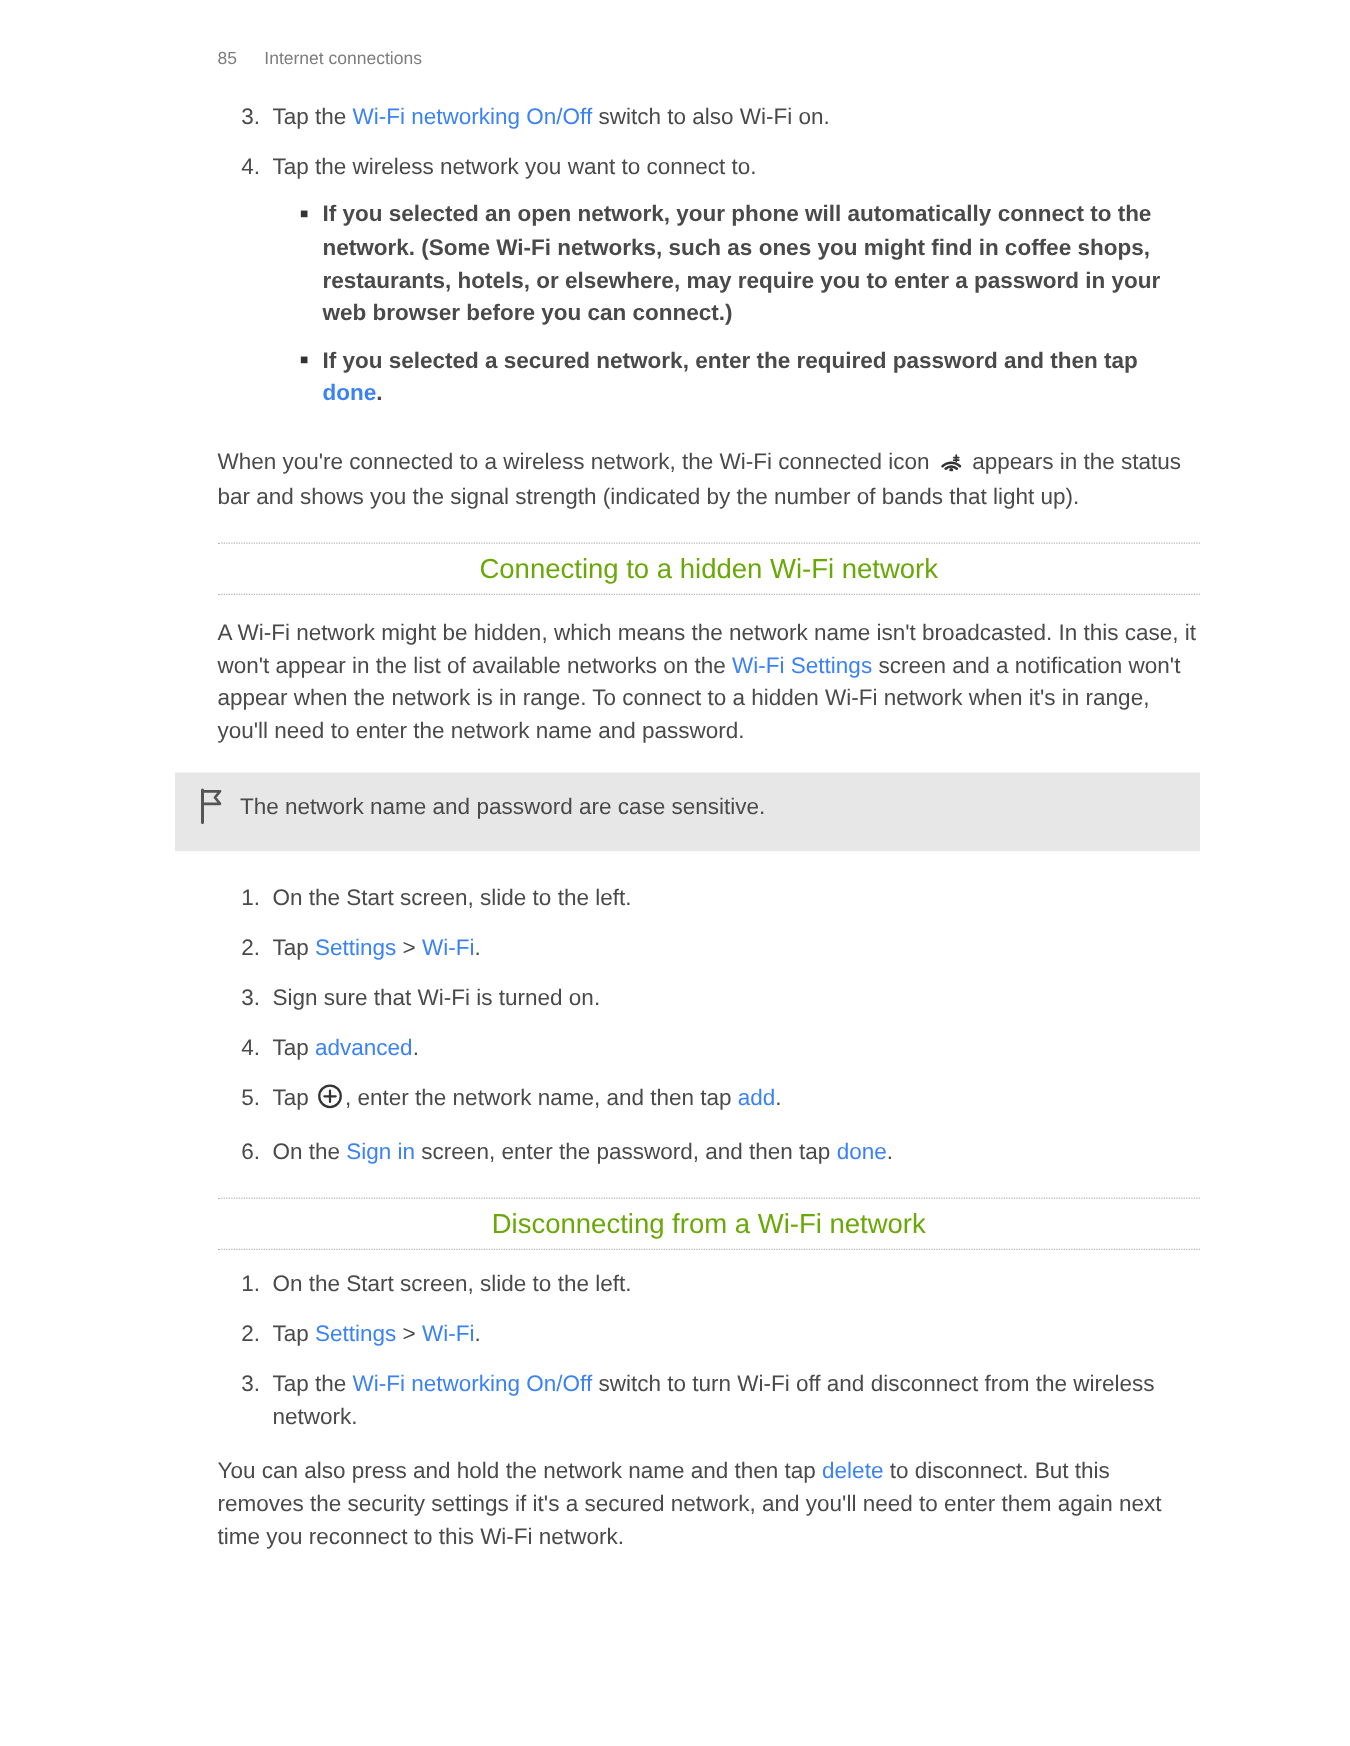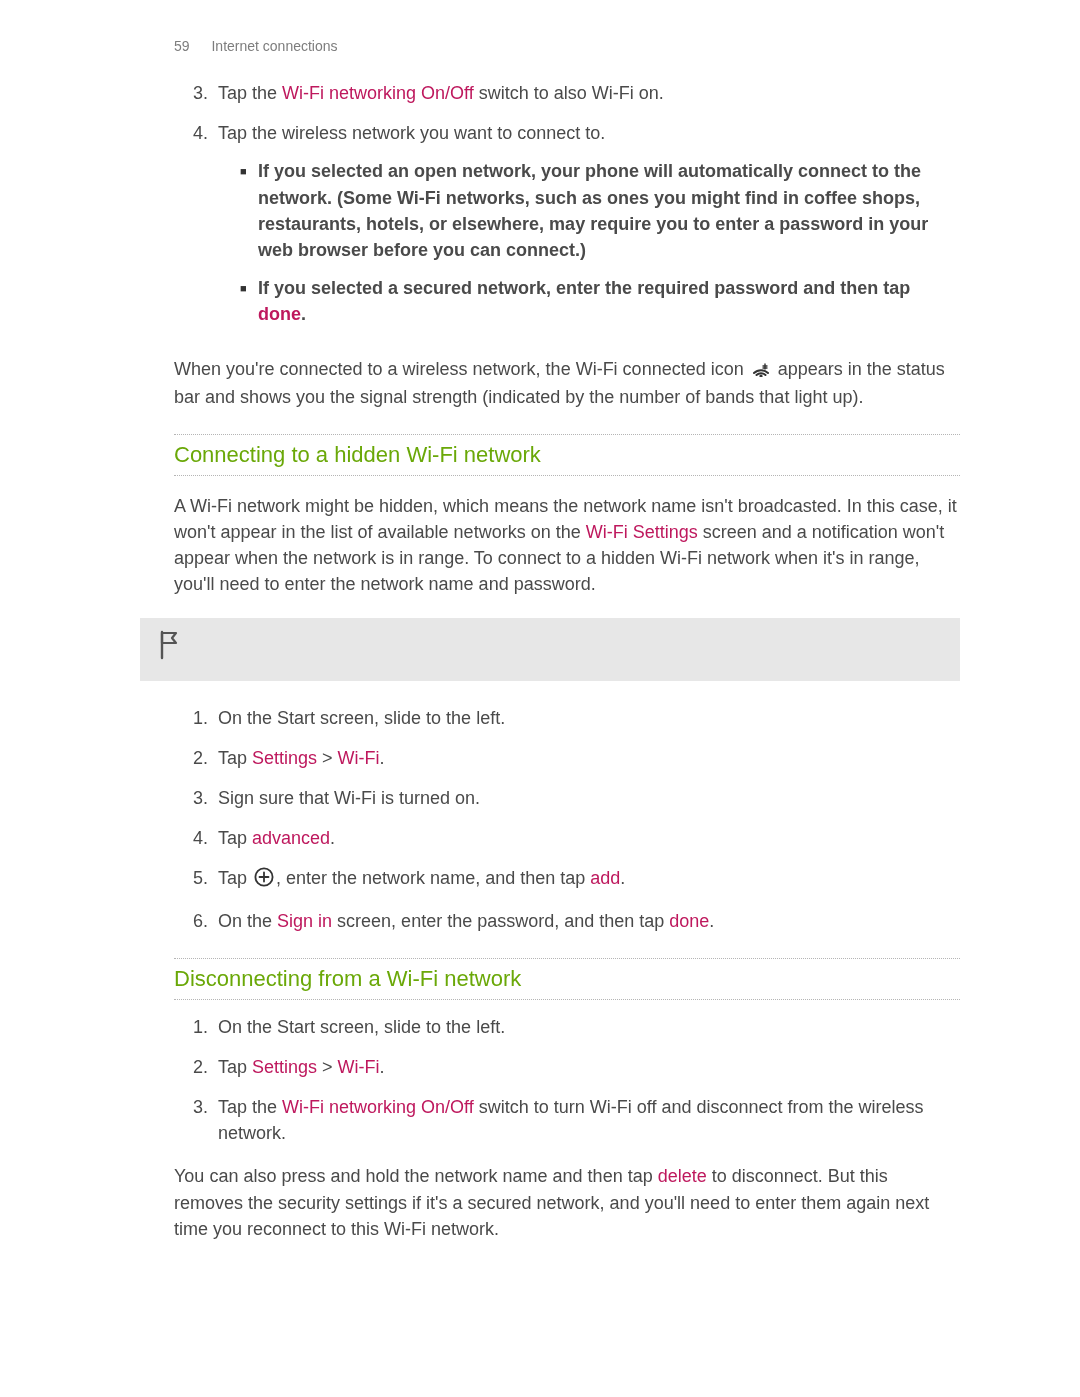--- a/index.html
+++ b/index.html
@@ -66,30 +66,31 @@
     flex: 0 0 18px;
     font-size: 11px;
     line-height: 26px;
     color: #333;
   }
   ul.bullets > li > .btext {
     flex: 1;
     font-weight: bold;
   }
   .sans-bold {
-    color: #be185d;
+    color: #3b82f6;
   }
   .para {
     margin-top: 17px;
   }
   .section-divider {
     margin-top: 24px;
     border-top: 1px dotted #b5b5b5;
     border-bottom: 1px dotted #b5b5b5;
     padding: 4px 0;
+    text-align: center;
   }
   .section-title {
     color: #6aa808;
     font-size: 22px;
     font-weight: 400;
   }
   .callout {
     background: #e7e7e7;
     margin-top: 20px;
     display: flex;
@@ -115,21 +116,21 @@
     vertical-align: -3px;
     margin: 0 2px;
   }
 </style>
 </head>
 <body>
 
 <div class="page">
 
   <div class="header">
-    <span class="pnum">59</span>
+    <span class="pnum">85</span>
     <span>Internet connections</span>
   </div>
 
   <div class="content-block">
 
     <ol class="num-list">
       <li>
         <div class="marker">3.</div>
         <div class="item-body">
           <p>
@@ -181,20 +182,21 @@
   </div>
 
   <div style="padding: 0 120px 0 140px;">
     <div class="callout">
       <span class="flag">
         <svg width="24" height="30" viewBox="0 0 24 30">
           <path d="M6 2 L6 28" stroke="#555" stroke-width="2.4" stroke-linecap="round" fill="none"></path>
           <path d="M6 3 L20 3 L16 8 L20 13 L6 13 Z" fill="none" stroke="#555" stroke-width="2.2" stroke-linejoin="round"></path>
         </svg>
       </span>
+      <span class="ctext">The network name and password are case sensitive.</span>
     </div>
   </div>
 
   <div class="content-block">
     <ol class="num-list" style="margin-top:10px;">
       <li>
         <div class="marker">1.</div>
         <div class="item-body">
             <p>On the Start screen, slide to the left.</p>
           </div>

